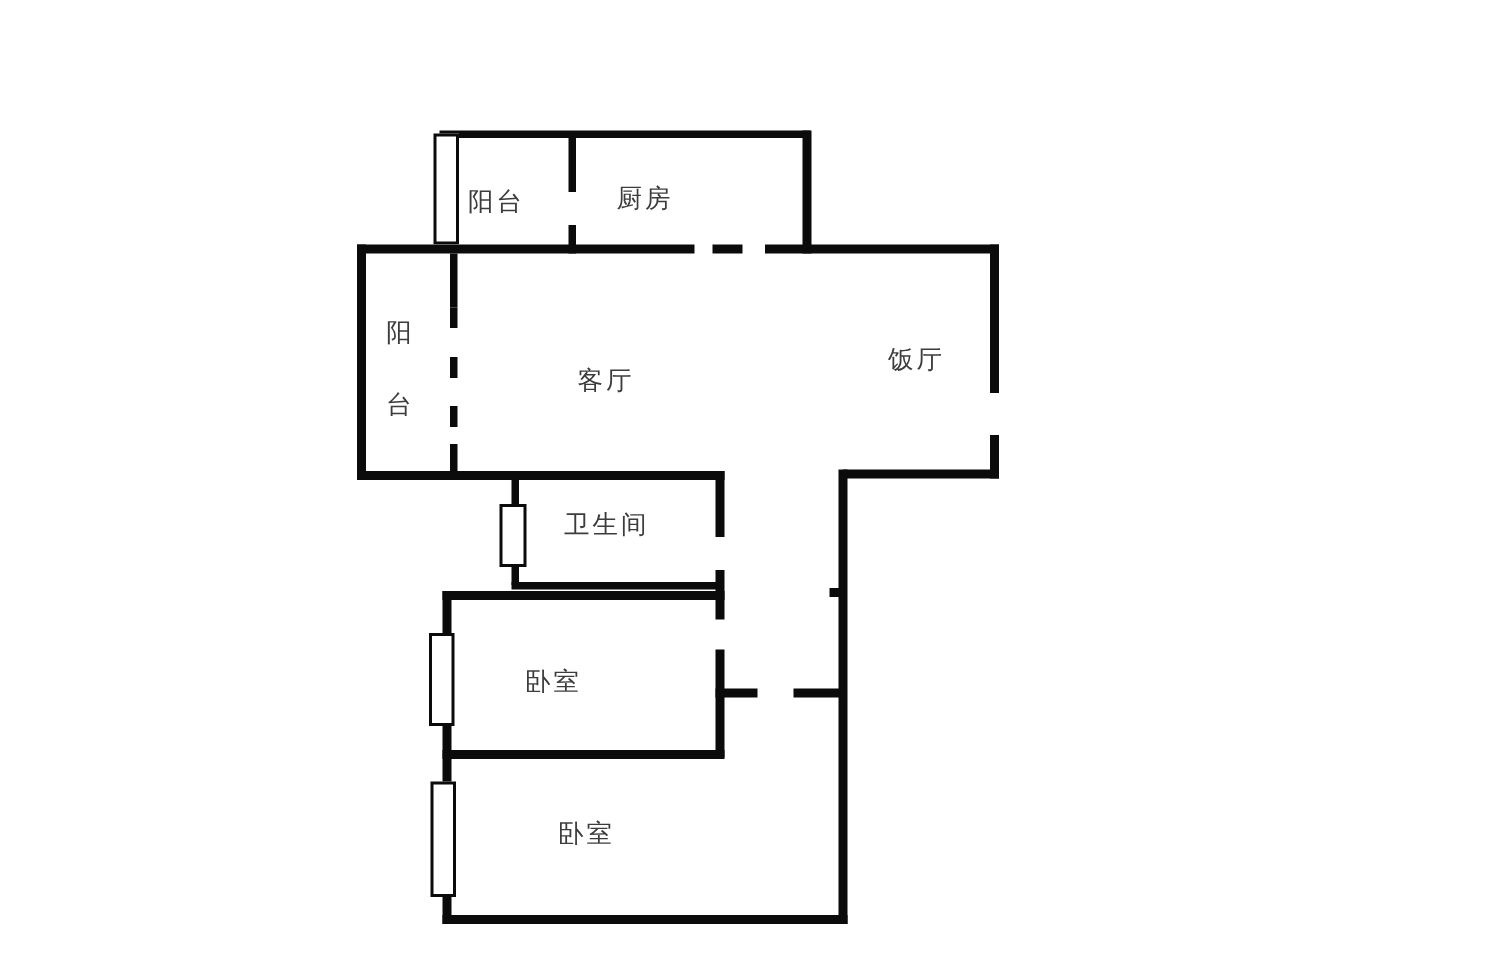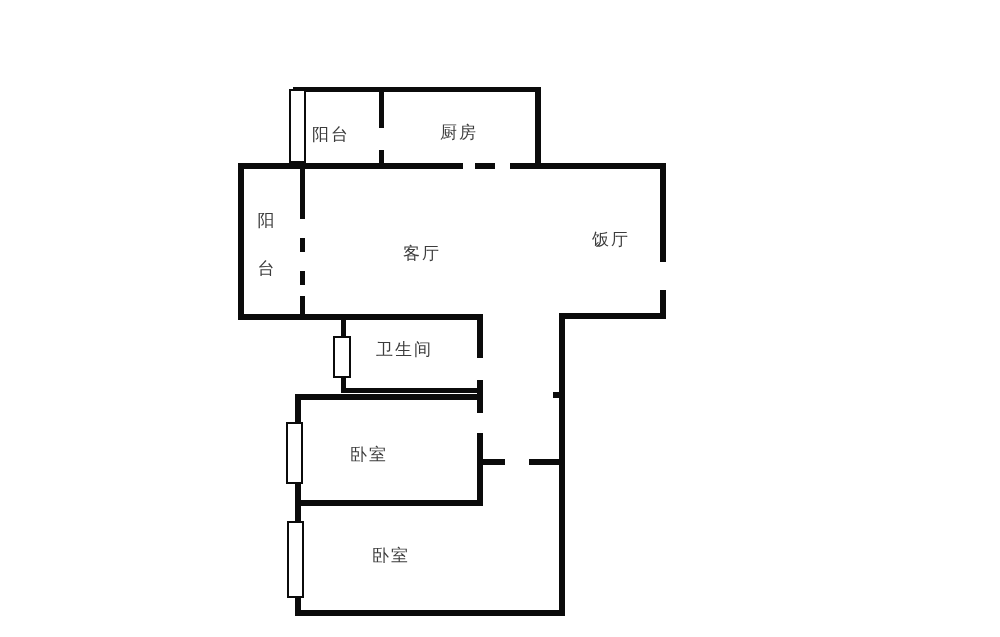--- a/index.html
+++ b/index.html
@@ -1,20 +1,20 @@
 <!DOCTYPE html>
 <html style="--wall: #0b0b0b; --bg: #ffffff; --label: #3c3c3c; --winfill: #ffffff;"><head>
 <meta charset="utf-8">
 <style>
   html,body{margin:0;padding:0;background:#fff;}
   .plan{
     position:relative;
     width:825px;height:637px;
     background:var(--bg,#ffffff);
-    font-family:Liberation Mono, monospace;
+    font-family:Liberation Sans, sans-serif;
     overflow:hidden;
   }
   .w{position:absolute;background:var(--wall,#0b0b0b);}
   .w-dashed-v{
     position:absolute;
     background:repeating-linear-gradient(to bottom,var(--wall,#0b0b0b) 0 14px,transparent 14px 33px);
   }
   .win{
     position:absolute;
     background:var(--winfill,#ffffff);
@@ -79,21 +79,21 @@
 
   <div class="w" style="left:477px;top:459px;width:28px;height:6px;"></div>
   <div class="w" style="left:529px;top:459px;width:33px;height:6px;"></div>
 
   <div class="win" style="left:289px;top:89px;width:17px;height:74px;"></div>
   <div class="win" style="left:333px;top:336px;width:18px;height:42px;"></div>
   <div class="win" style="left:286px;top:422px;width:17px;height:62px;"></div>
   <div class="win" style="left:287px;top:521px;width:17px;height:77px;"></div>
 
   <div class="lbl" style="left:312px;top:123px;">阳台</div>
-  <div class="lbl" style="left:440px;top:121px;">厨房</div>
+  <div class="lbl" style="left:411px;top:121px;">厨房</div>
   <div class="lbl-v" style="left:256px;top:198px;">阳台</div>
-  <div class="lbl" style="left:385px;top:242px;margin-left:18px;">客厅</div>
+  <div class="lbl" style="left:385px;top:242px;">客厅</div>
   <div class="lbl" style="left:592px;top:228px;">饭厅</div>
   <div class="lbl" style="left:376px;top:338px;">卫生间</div>
   <div class="lbl" style="left:350px;top:443px;">卧室</div>
   <div class="lbl" style="left:372px;top:544px;">卧室</div>
 
 </div>
 
 </body></html>

